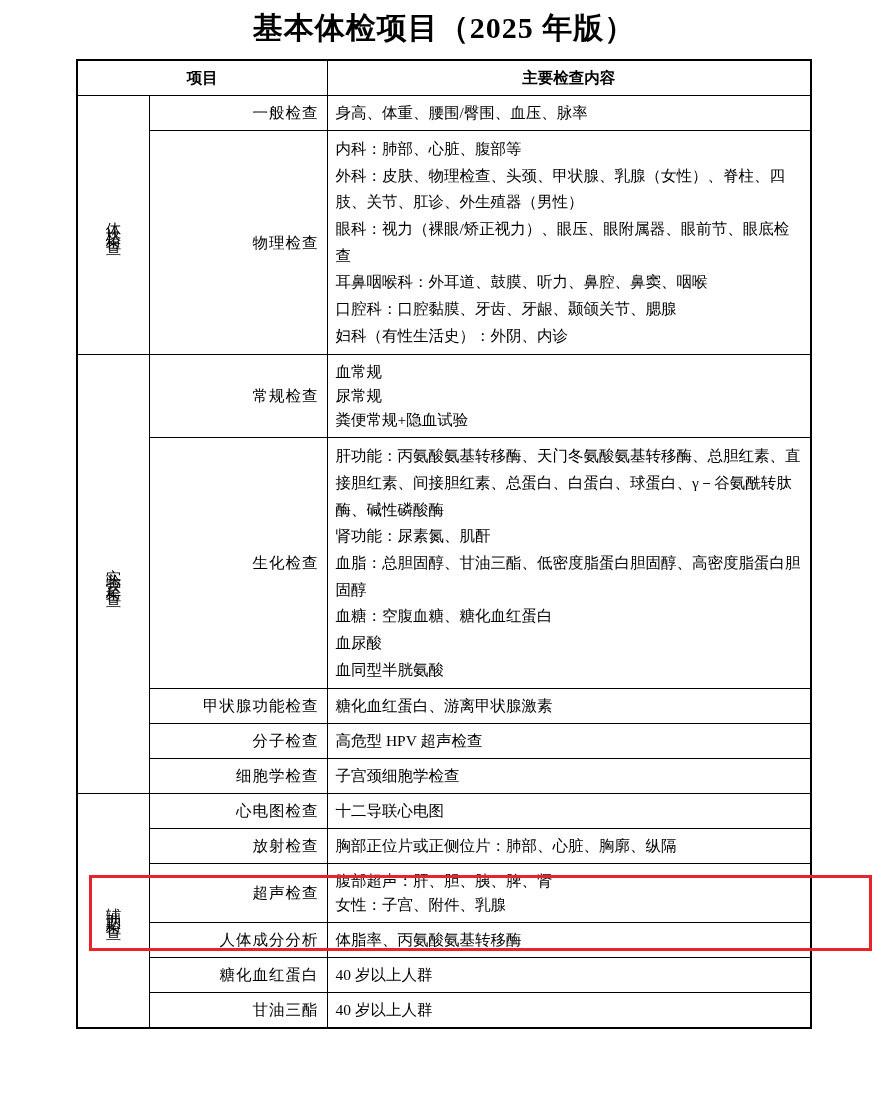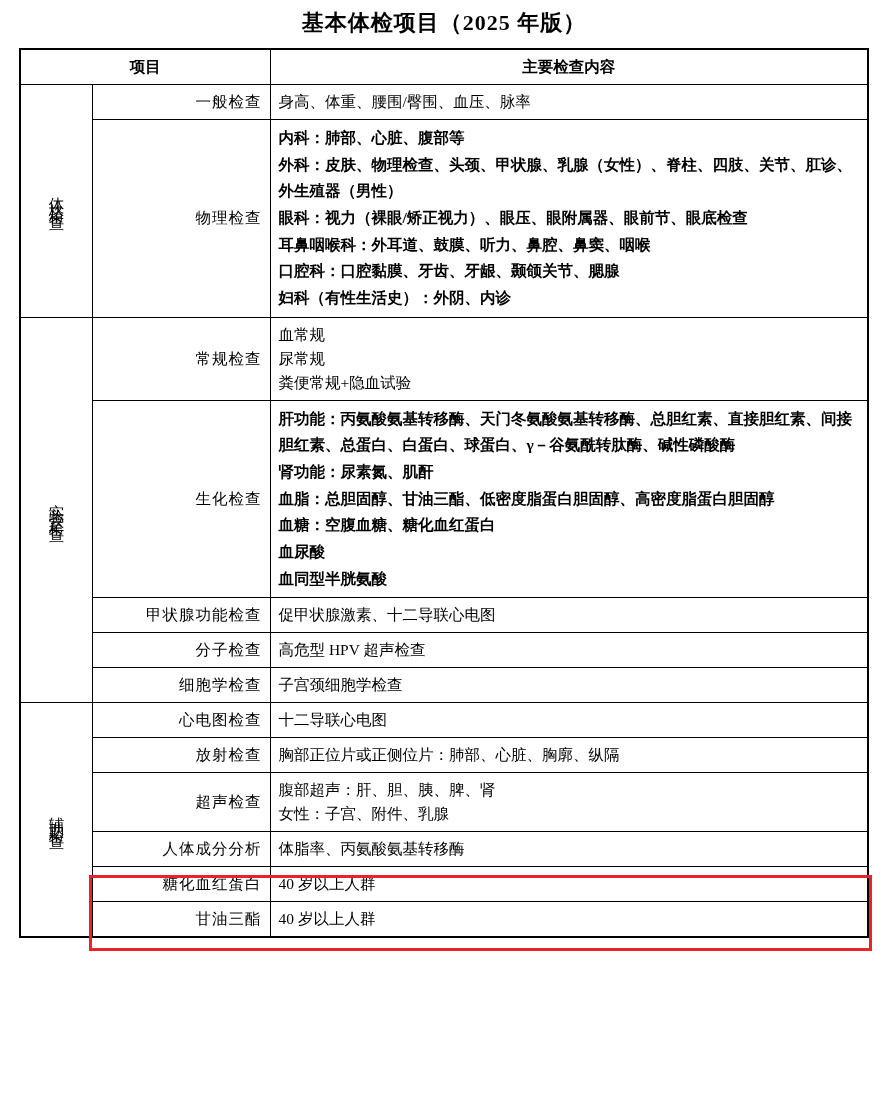--- a/index.html
+++ b/index.html
@@ -15,29 +15,29 @@
     position: relative;
   }
   .page {
     width: 888px;
     height: 1114px;
     box-sizing: border-box;
     position: relative;
   }
   .doc-title {
     text-align: center;
-    font-size: 22px;
+    font-size: 30px;
     font-weight: bold;
     letter-spacing: 1px;
     padding: 8px 0 10px 0;
     font-family: "Liberation Serif", "DejaVu Serif", serif;
   }
   table.exam-table {
     border-collapse: collapse;
-    width: 850px;
+    width: 736px;
     margin: 0 auto;
     table-layout: fixed;
     border: 2px solid #000;
   }
   table.exam-table td,
   table.exam-table th {
     border: 1px solid #000;
     vertical-align: middle;
     font-size: 15.5px;
     line-height: 1.55;
@@ -73,21 +73,21 @@
   }
   .content-cell {
     text-align: left;
     padding-left: 10px;
     padding-right: 6px;
     margin-left: 8px;
   }
   .content-cell .line {
     white-space: normal;
   }
-  .content-cell.tall .line { line-height: 1.72; font-weight: bold; }
+  .content-cell.tall .line { line-height: 1.72; }
 
   .highlight-box {
     position: absolute;
     border: 3px solid #e8232a;
     pointer-events: none;
     box-sizing: border-box;
   }
 </style>
 </head>
 <body>
@@ -150,21 +150,21 @@
           <div class="line">肾功能：尿素氮、肌酐</div>
           <div class="line">血脂：总胆固醇、甘油三酯、低密度脂蛋白胆固醇、高密度脂蛋白胆固醇</div>
           <div class="line">血糖：空腹血糖、糖化血红蛋白</div>
           <div class="line">血尿酸</div>
           <div class="line">血同型半胱氨酸</div>
         </td>
       </tr>
       <tr>
         <td class="item-cell">甲状腺功能检查</td>
         <td class="content-cell">
-          <div class="line">促甲状腺激素、十二导联心电图</div>
+          <div class="line">糖化血红蛋白、游离甲状腺激素</div>
         </td>
       </tr>
       <tr>
         <td class="item-cell">分子检查</td>
         <td class="content-cell">
           <div class="line">高危型 HPV 超声检查</div>
         </td>
       </tr>
       <tr>
         <td class="item-cell">细胞学检查</td>

